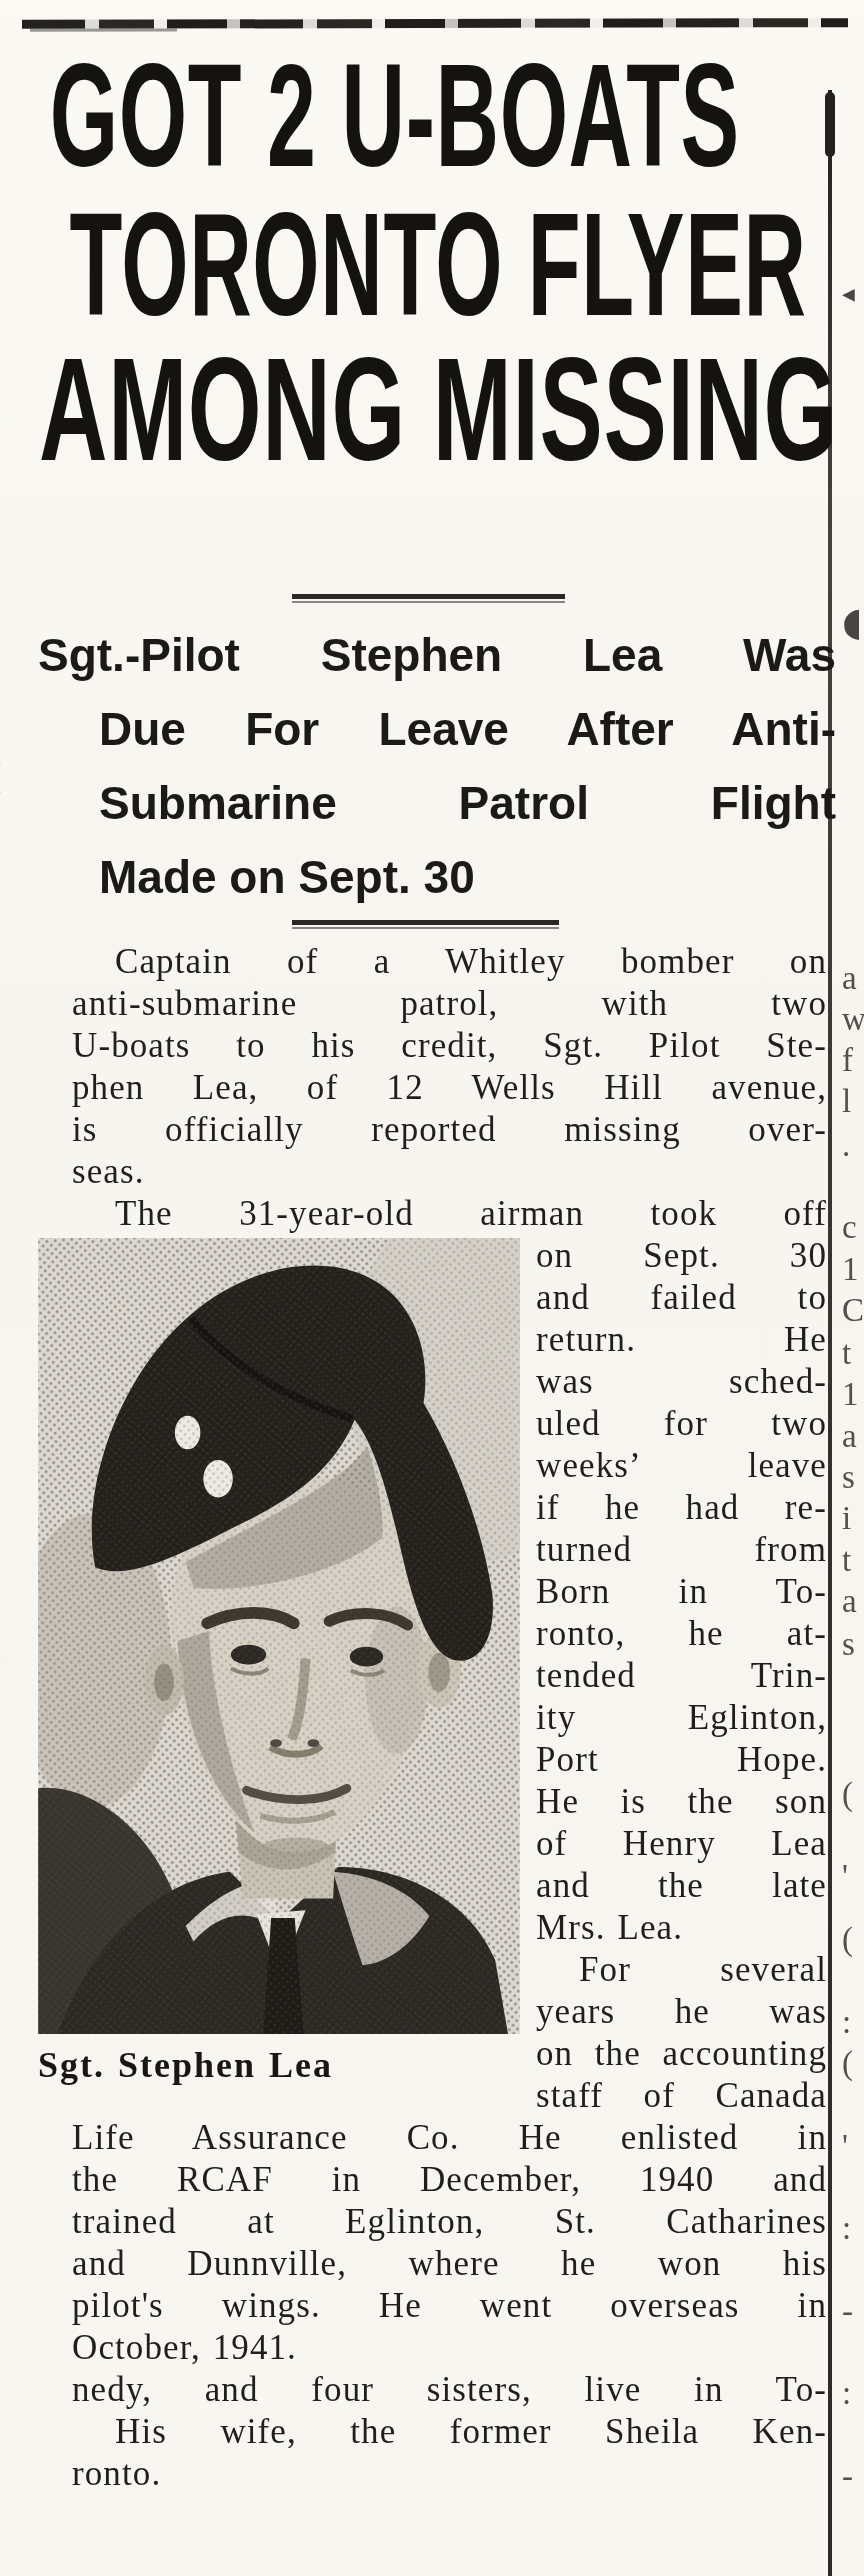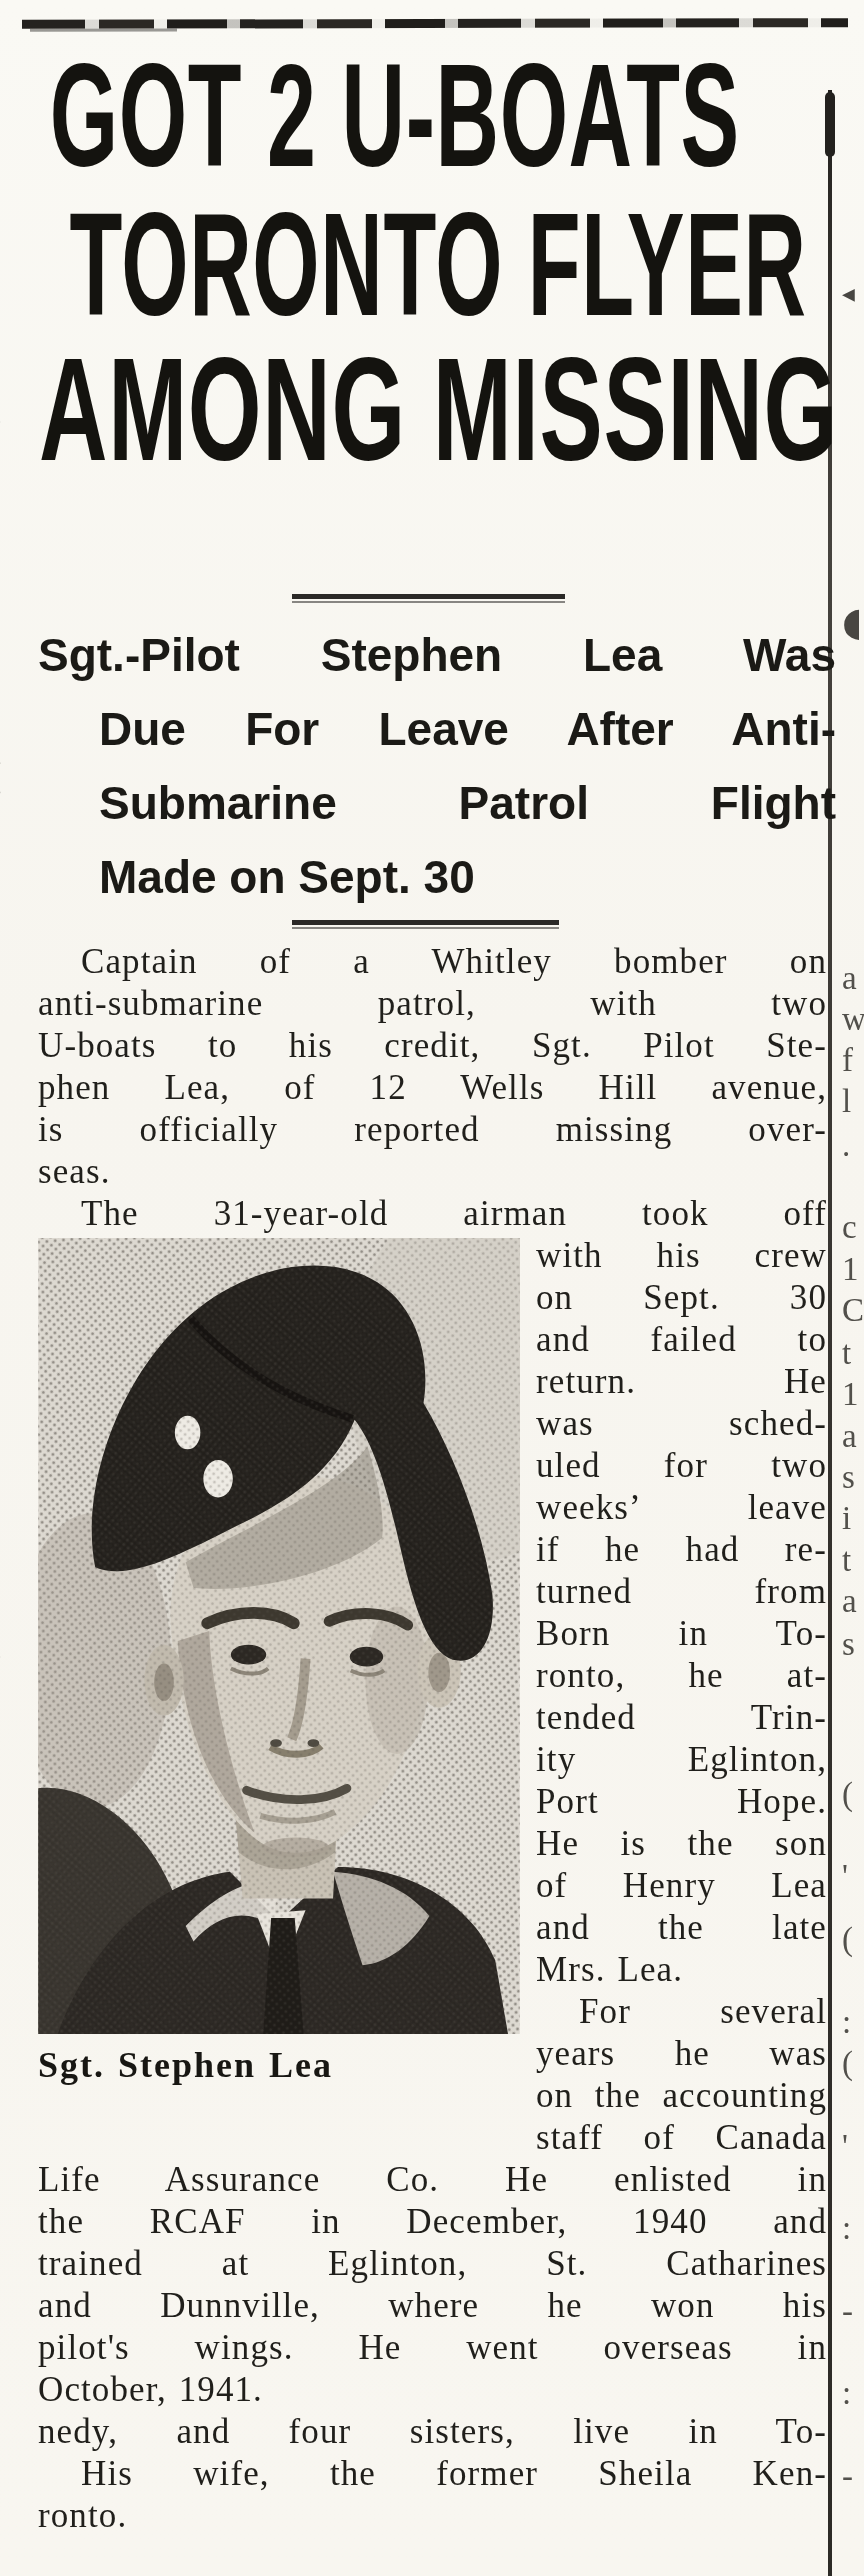--- a/index.html
+++ b/index.html
@@ -33,21 +33,21 @@
   .rule2{width:267px;margin:5.9px 0 0 254px;}
 
   .subhead{margin-top:15.7px;width:798px;font-family:"Liberation Sans",sans-serif;
            font-weight:700;font-size:46px;color:#1b1a16;}
   .subhead .sl{height:74px;line-height:74px;text-align:justify;text-align-last:justify;white-space:nowrap;}
   .subhead .sl.indent{padding-left:61px;}
   .subhead .sl.noj{text-align:center;text-align-last:left;}
 
   .bodytext{margin-top:11.8px;font-size:35px;line-height:42px;letter-spacing:1.1px;
             word-spacing:2px;color:#201f1b;}
-  .bl{overflow:hidden;text-align:justify;text-align-last:justify;}
+  .bl{overflow:hidden;text-align:justify;text-align-last:justify;margin-left:34px;}
   .bl.ind{text-indent:43px;}
   .bl.end{text-align:right;text-align-last:left;}
 
   .photo-box{float:left;width:498px;height:875px;padding-top:2.9px;}
   .photo-svg{display:block;}
   .photo-caption{margin-top:9.8px;width:482px;text-align:left;font-weight:700;
                  font-size:36px;letter-spacing:2px;line-height:43px;color:#181713;}
 
   .fragment{position:absolute;color:#36342f;font-size:33px;opacity:.85;
             font-family:"Liberation Serif",serif;line-height:1;}
@@ -160,21 +160,20 @@
           <path d="M212,562 C248,576 290,574 314,560" stroke="#534e44" stroke-width="9" fill="none" stroke-linecap="round"></path>
           <path d="M226,588 C254,596 282,594 302,584" stroke="#9b9386" stroke-width="6" fill="none" opacity=".8"></path>
           <ellipse cx="262" cy="620" rx="34" ry="10" fill="#a8a093" opacity=".7"></ellipse>
 
           <rect width="490" height="810" fill="url(#ht1)" opacity=".26"></rect>
         </svg>
         <div class="photo-caption">Sgt. Stephen Lea</div>
       </div>
 
       <div>
-          <div class="bl">with his crew</div>
           <div class="bl">on Sept. 30</div>
           <div class="bl">and failed to</div>
           <div class="bl">return. He</div>
           <div class="bl">was sched-</div>
           <div class="bl">uled for two</div>
           <div class="bl">weeks’ leave</div>
           <div class="bl">if he had re-</div>
           <div class="bl">turned from</div>
           <div class="bl">Born in To-</div>
           <div class="bl">ronto, he at-</div>

